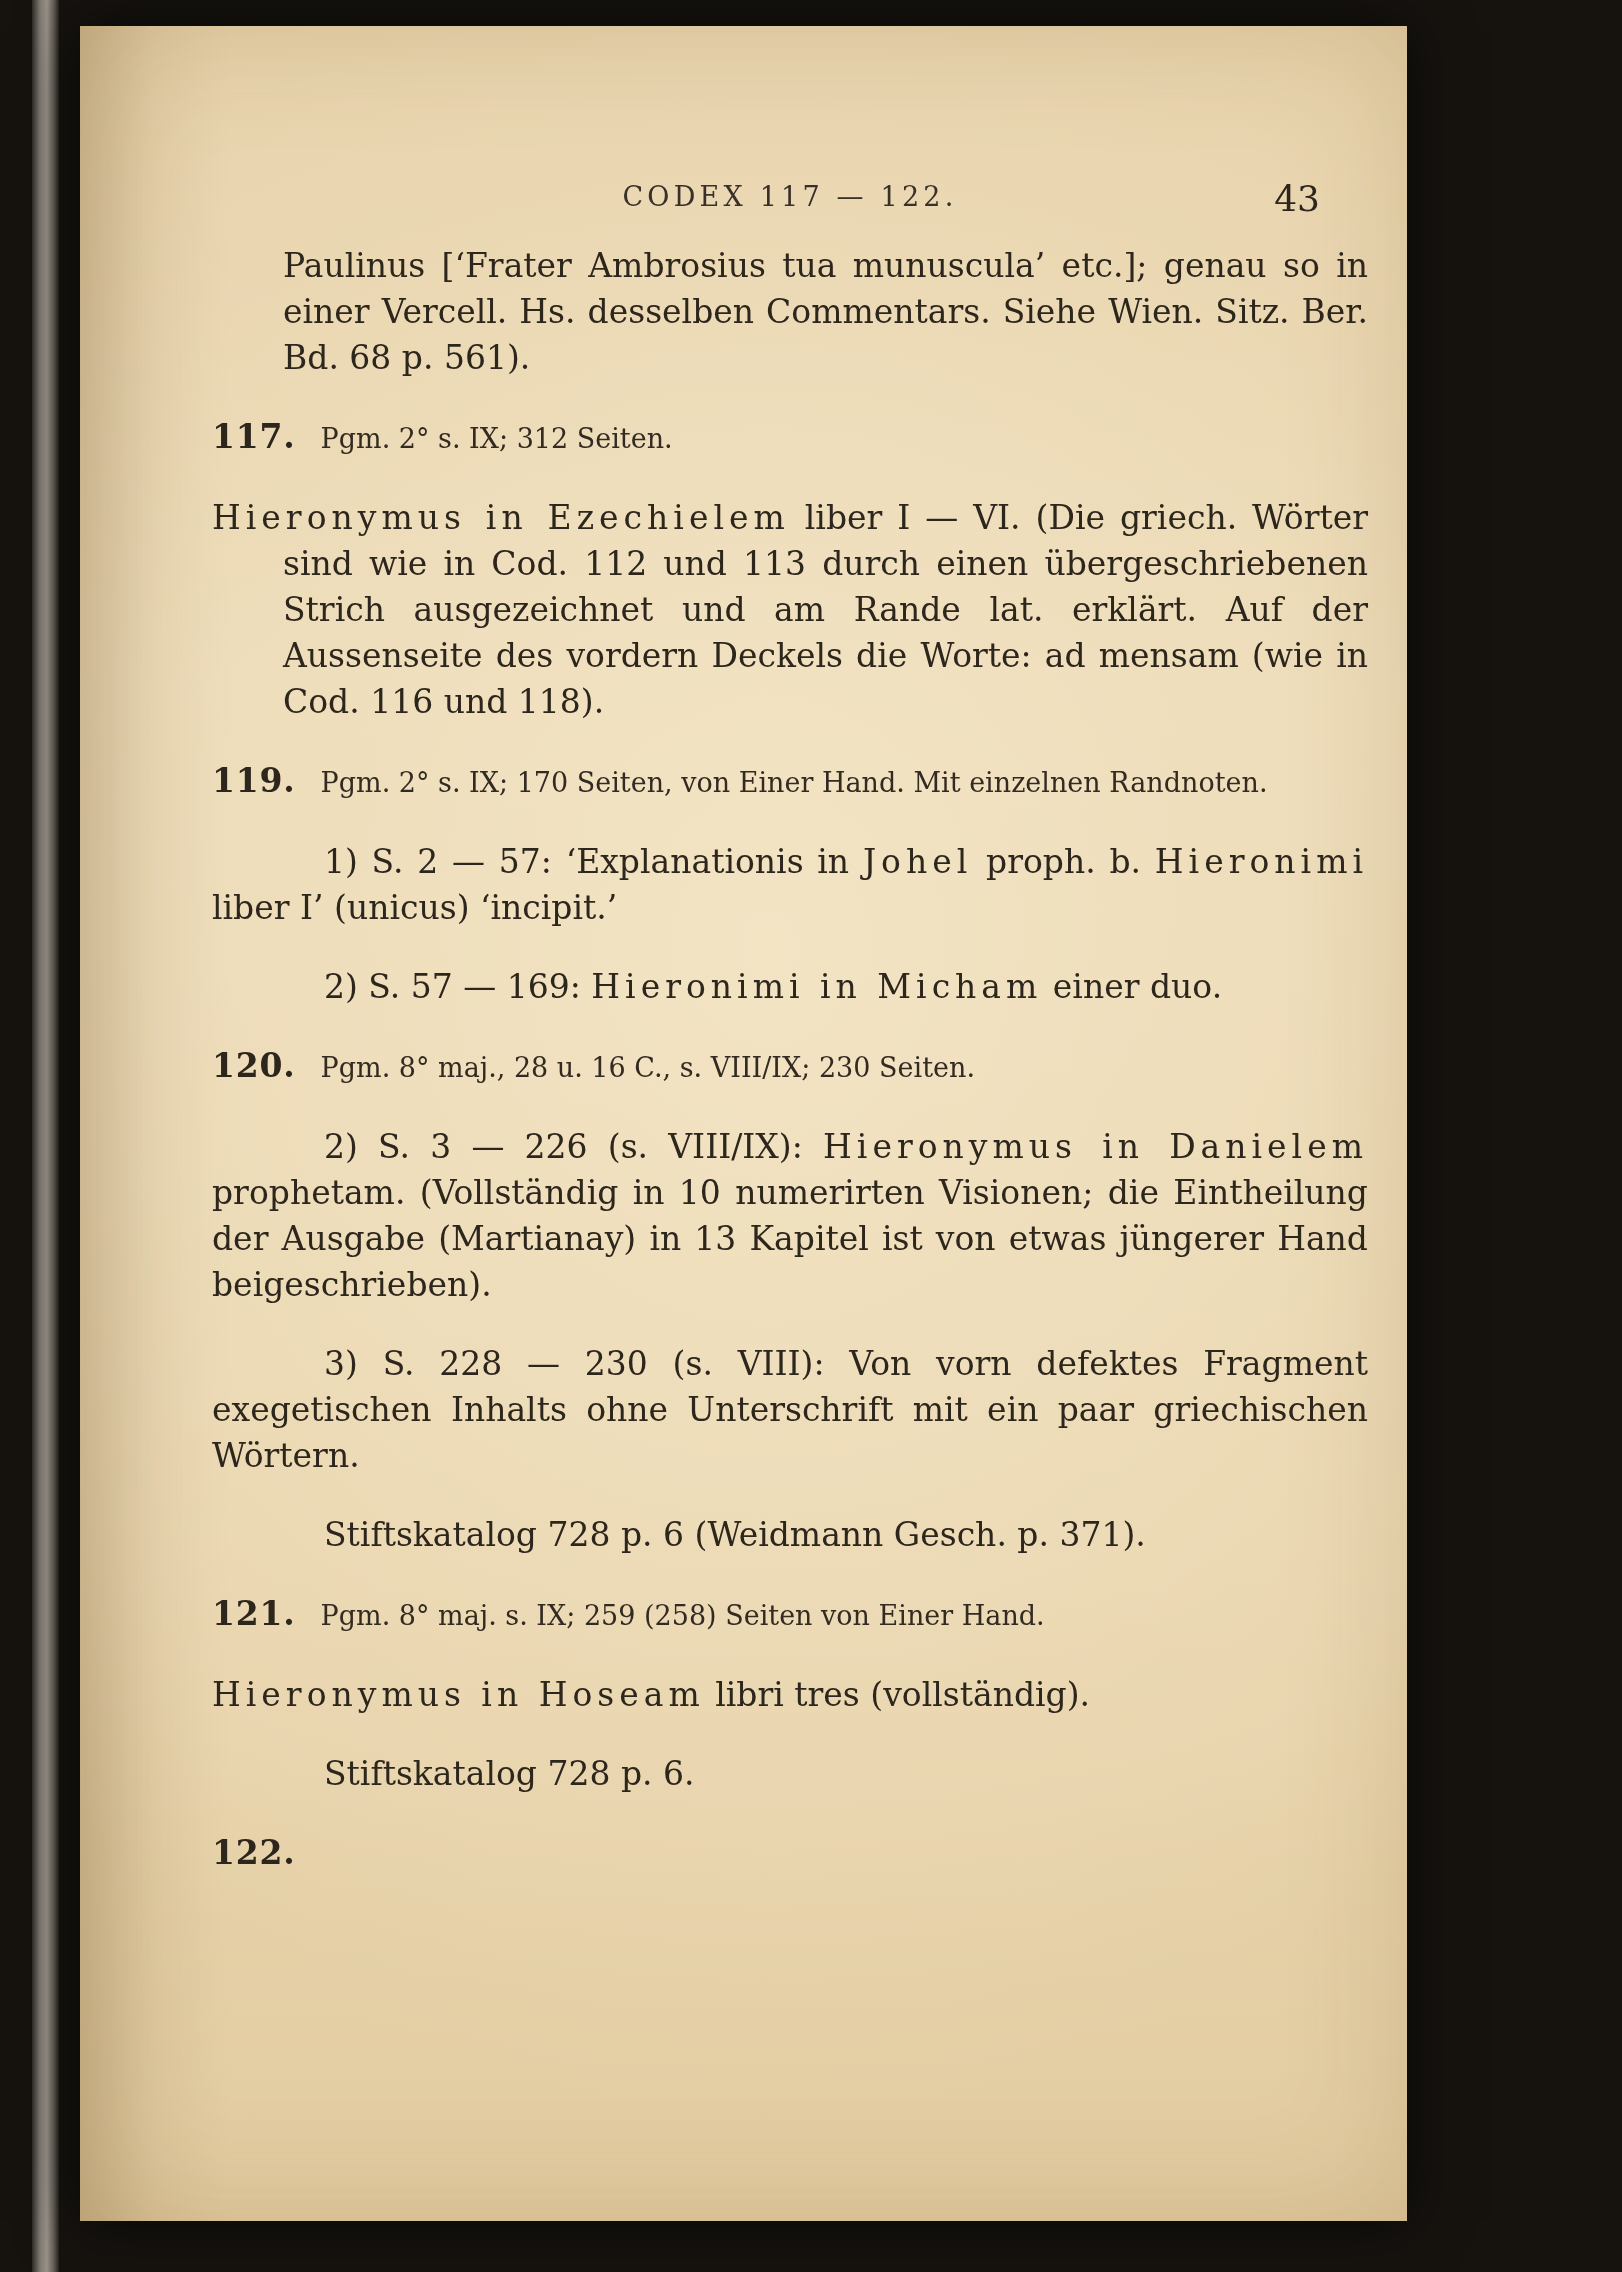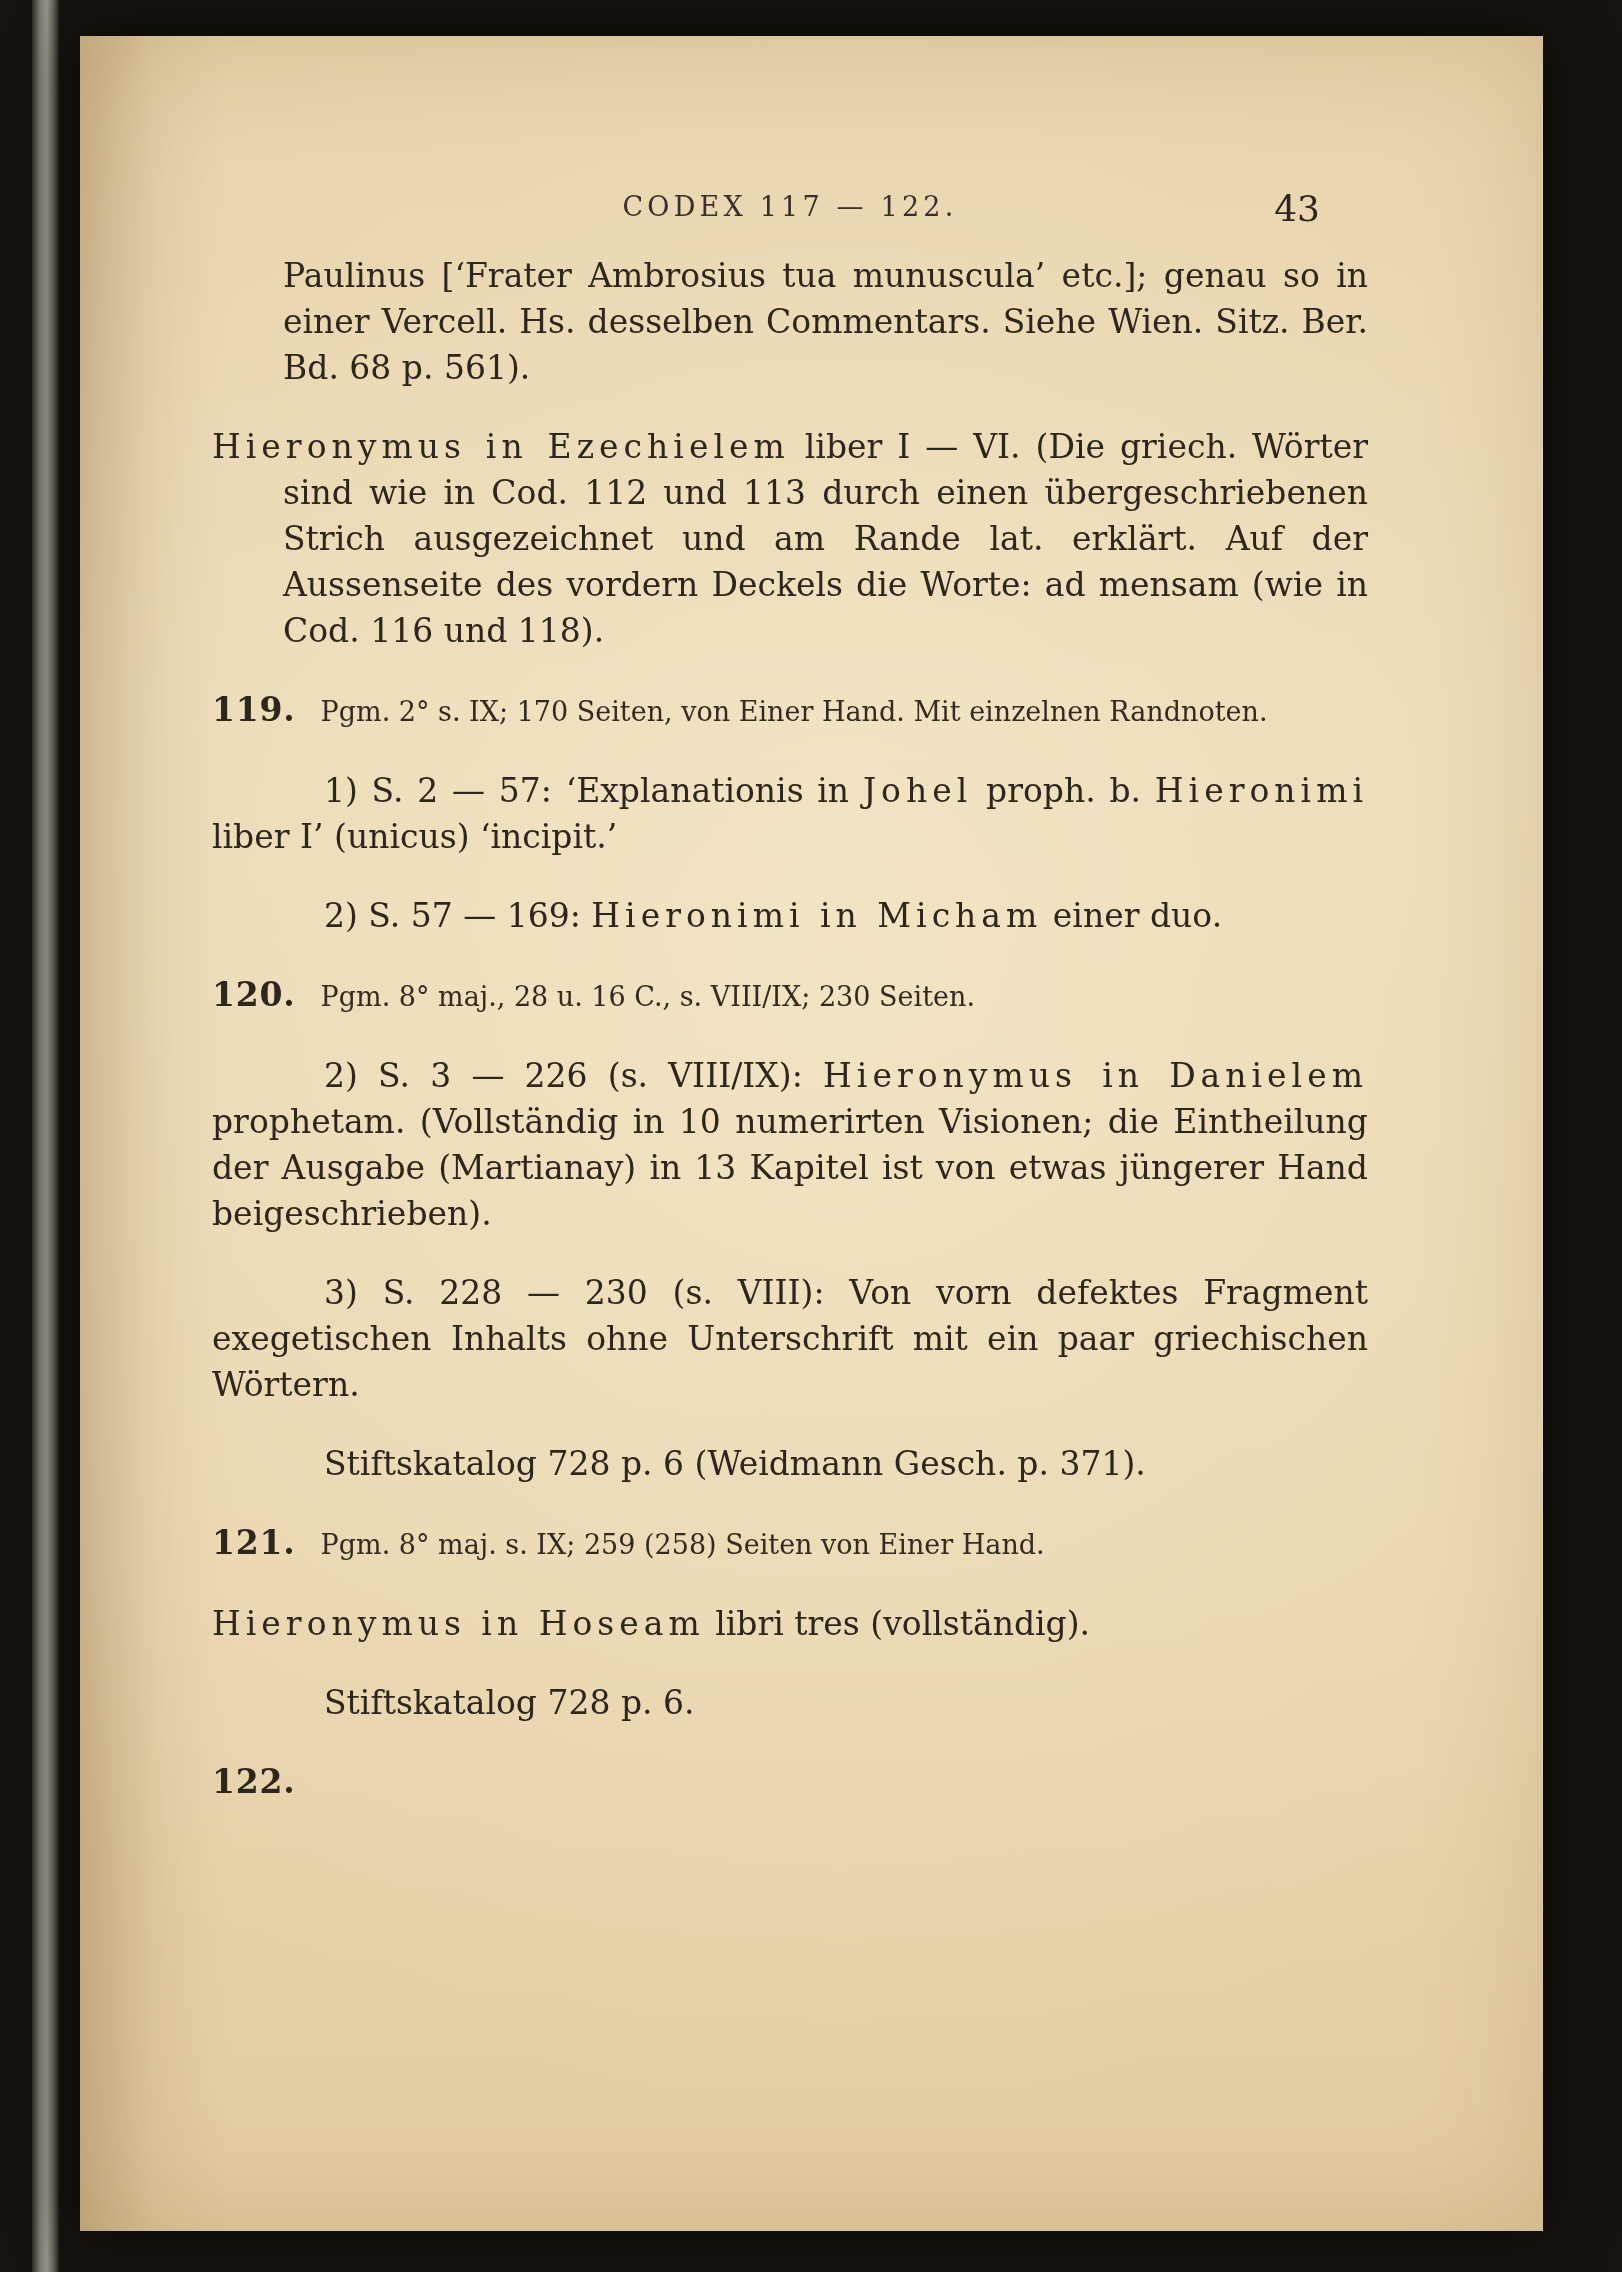--- a/index.html
+++ b/index.html
@@ -7,21 +7,21 @@
     width: 1622px; height: 2273px;
     position: relative; overflow: hidden;
     background: #16130f;
     font-family: "DejaVu Serif", "Liberation Serif", serif;
   }
   .book-edge {
     position: absolute; left: 32px; top: 0; width: 26.6px; height: 100%;
     background: linear-gradient(90deg,#2e2b27 0%,#807b72 30%,#99938a 55%,#5f5a52 82%,#24211d 100%);
   }
   .page {
-    position: absolute; left: 80px; top: 36px; width: 1463px; height: 2195px;
+    position: absolute; left: 80px; top: 26px; width: 1327px; height: 2195px;
     background:
       radial-gradient(ellipse 130% 90% at 52% 42%, rgba(250,240,214,0.5) 0%, rgba(250,240,214,0) 60%),
       linear-gradient(90deg, rgba(97,66,26,0.20) 0px, rgba(97,66,26,0.05) 75px, rgba(97,66,26,0) 150px),
       linear-gradient(180deg, #e6d1a9 0%, #ebd8b3 30%, #e9d5ae 70%, #e2cba0 100%);
     box-shadow: 0 0 58px rgba(0,0,0,0.65), inset 0 0 125px rgba(118,82,36,0.18);
   }
   .content {
     position: absolute; left: 132px; top: 148px; width: 1156px;
     color: #2d261d; font-size: 33px; line-height: 46px;
   }
@@ -51,20 +51,21 @@
   <div class="content">
 
     <div class="page-head">
       <span class="running-head">CODEX 117 — 122.</span>
       <span class="page-number">43</span>
     </div>
 
     <p class="para cont">Paulinus [‘Frater Ambrosius tua munuscula’ etc.]; genau so in einer Vercell. Hs. desselben Commentars. Siehe Wien. Sitz. Ber. Bd. 68 p. 561).</p>
 
     <section class="entry">
+      <p class="entry-line"><span class="entry-num">117.</span><span class="entry-meta">Pgm. 2° s. IX; 312 Seiten.</span></p>
       <p class="para title"><span class="sperr">Hieronymus in Ezechielem</span><span> liber I — VI. (Die griech. Wörter sind wie in Cod. 112 und 113 durch einen übergeschriebenen Strich ausgezeichnet und am Rande lat. erklärt. Auf der Aussenseite des vordern Deckels die Worte: ad mensam (wie in Cod. 116 und 118).</span></p>
     </section>
 
 
     <section class="entry">
       <p class="entry-line"><span class="entry-num">119.</span><span class="entry-meta">Pgm. 2° s. IX; 170 Seiten, von Einer Hand. Mit einzelnen Randnoten.</span></p>
       <p class="para sub"><span>1) S. 2 — 57: ‘Explanationis in </span><span class="sperr">Johel</span><span> proph. b. </span><span class="sperr">Hieronimi</span><span> liber I’ (unicus) ‘incipit.’</span></p>
       <p class="para sub"><span>2) S. 57 — 169: </span><span class="sperr">Hieronimi in Micham</span><span> einer duo.</span></p>
     </section>
 

